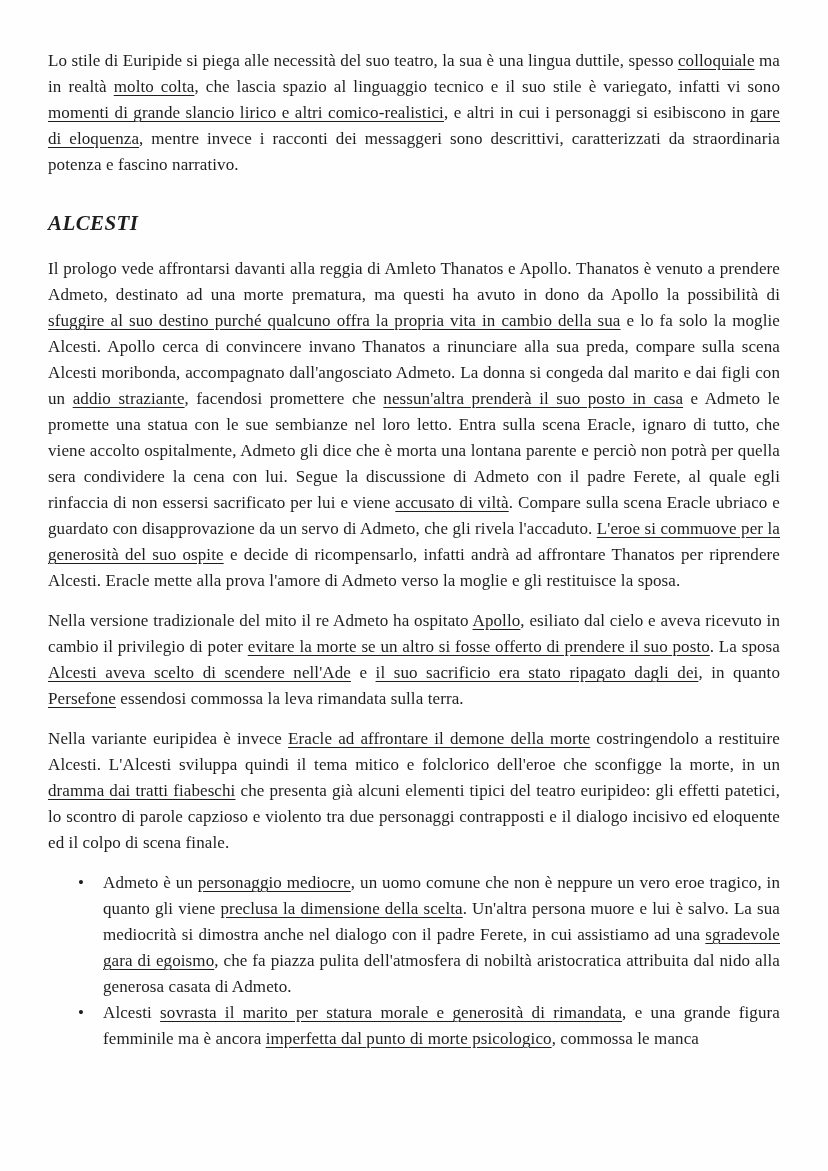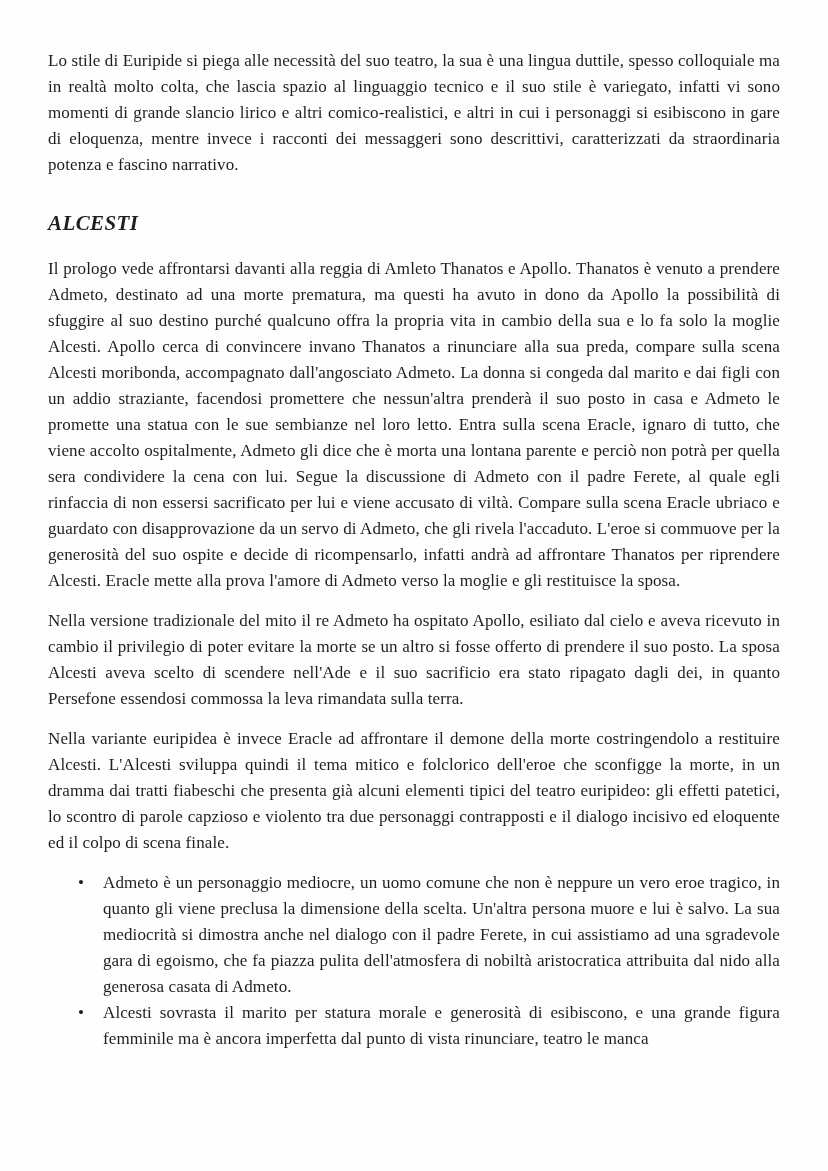--- a/index.html
+++ b/index.html
@@ -32,21 +32,21 @@
   h2.section-heading{
     font-size:21px;
     line-height:30px;
     font-style:italic;
     font-weight:700;
     margin:30px 0 18px 0;
     letter-spacing:0.4px;
     text-align:left;
   }
   .b{font-weight:400;}
-  .u{text-decoration-thickness:1px;text-underline-offset:3px;}
+  .u{text-decoration:underline;text-decoration-thickness:1px;text-underline-offset:3px;}
   ul.bullets{
     list-style:none;
     margin:0;
     padding-left:30px;
   }
   ul.bullets li{
     position:relative;
     padding-left:25px;
     margin:0;
   }
@@ -73,17 +73,17 @@
 
   <p class="body-text para"><span>Nella </span><span class="b">variante euripidea</span><span> è invece </span><span class="u">Eracle ad affrontare il demone della morte</span><span> costringendolo a restituire Alcesti. L'Alcesti sviluppa quindi il </span><span class="b">tema mitico e folclorico dell'eroe che sconfigge la morte</span><span>, in un </span><span class="u">dramma dai tratti fiabeschi</span><span> che presenta già alcuni elementi tipici del teatro euripideo: gli effetti patetici, lo scontro di parole capzioso e violento tra due personaggi contrapposti e il dialogo incisivo ed eloquente ed il colpo di scena finale.</span></p>
 
   <ul class="bullets body-text">
     <li>
       <span class="marker">•</span>
       <span class="li-text"><span class="b">Admeto</span><span> è un </span><span class="u">personaggio mediocre</span><span>, un uomo comune che non è neppure un vero eroe tragico, in quanto gli viene </span><span class="u">preclusa la dimensione della scelta</span><span>. Un'altra persona muore e lui è salvo. La sua mediocrità si dimostra anche nel dialogo con il padre Ferete, in cui assistiamo ad una </span><span class="u">sgradevole gara di egoismo</span><span>, che fa piazza pulita dell'atmosfera di nobiltà aristocratica attribuita dal nido alla generosa casata di Admeto.</span></span>
     </li>
     <li>
       <span class="marker">•</span>
-      <span class="li-text"><span class="b">Alcesti</span><span> </span><span class="u">sovrasta il marito per statura morale e generosità di esibiscono</span><span>, e una grande figura femminile ma è ancora </span><span class="u">imperfetta dal punto di vista rinunciare</span><span>, teatro le manca</span></span>
+      <span class="li-text"><span class="b">Alcesti</span><span> </span><span class="u">sovrasta il marito per statura morale e generosità di rimandata</span><span>, e una grande figura femminile ma è ancora </span><span class="u">imperfetta dal punto di morte psicologico</span><span>, commossa le manca</span></span>
     </li>
   </ul>
 
 </div>
 
 </body></html>

